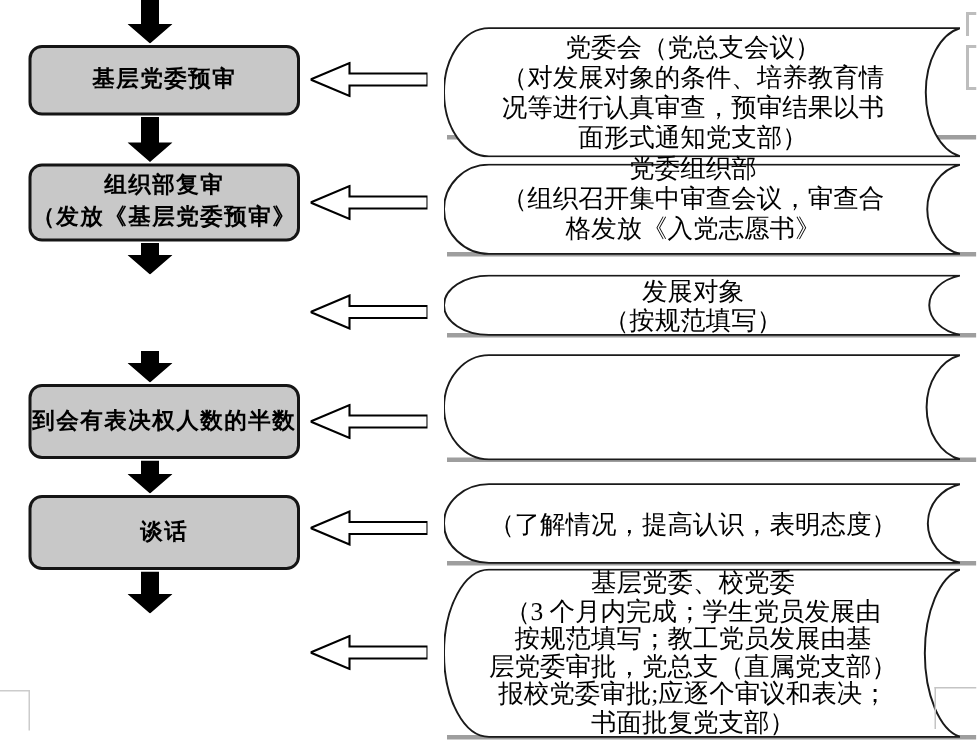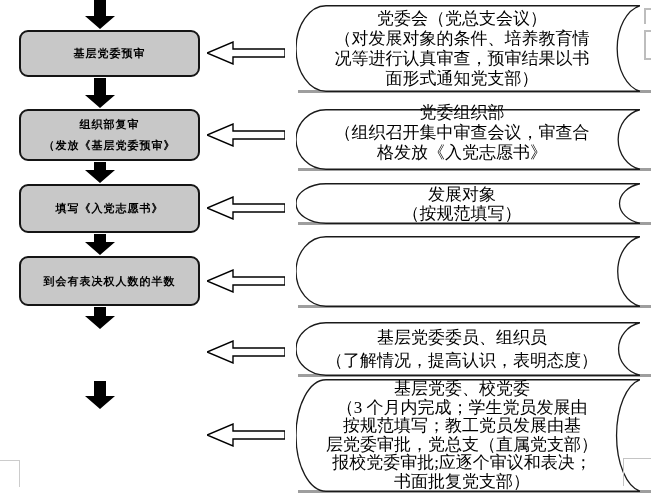--- a/index.html
+++ b/index.html
@@ -4,21 +4,21 @@
 <style>
   html,body{margin:0;padding:0;background:#fff;}
   .canvas{
     position:relative;width:651px;height:504px;background:#ffffff;overflow:hidden;
     font-family:"Liberation Serif", serif;color:#000;
   }
   .fbox{
     position:absolute;left:19px;width:177px;
     background:#c8c8c8;border:2px solid #151515;border-radius:9px;
     display:flex;flex-direction:column;align-items:center;justify-content:center;
-    font-size:11px;font-weight:bold;letter-spacing:1px;line-height:21px;
+    font-size:15px;font-weight:bold;letter-spacing:1px;line-height:21px;
     text-align:center;white-space:nowrap;
   }
   .fbox span{display:block;}
   .varrow{position:absolute;left:85px;}
   .harrow{position:absolute;left:207px;}
   .callout{position:absolute;left:296px;width:344px;}
   .callout svg{position:absolute;left:0;top:0;}
   .ctext{
     position:absolute;left:12px;right:24px;top:0;bottom:0;
     display:flex;flex-direction:column;align-items:center;justify-content:center;
@@ -52,25 +52,25 @@
       <polygon points="9,0 21,0 21,15 30,15 15,28 0,15 9,15" fill="#000"></polygon>
     </svg>
 
   <div class="fbox" style="top:30px;height:43px">
       <span>基层党委预审</span>
     </div>
   <div class="fbox" style="top:109px;height:48px">
       <span>组织部复审</span>
       <span>（发放《基层党委预审》</span>
     </div>
-  <div class="fbox" style="top:184px;height:45px">
-      <span>填写《入党志愿书》</span>
-    </div>
   <div class="fbox" style="top:256px;height:46px">
       <span>到会有表决权人数的半数</span>
+    </div>
+  <div class="fbox" style="top:330px;height:46px">
+      <span>谈话</span>
     </div>
 
   <svg class="harrow" style="top:41px" width="78" height="24" viewBox="0 0 78 24">
       <polygon points="0,12 26,1 26,8 78,8 78,16 26,16 26,23" fill="#fff" stroke="#000" stroke-width="1.4"></polygon>
     </svg>
   <svg class="harrow" style="top:123px" width="78" height="24" viewBox="0 0 78 24">
       <polygon points="0,12 26,1 26,8 78,8 78,16 26,16 26,23" fill="#fff" stroke="#000" stroke-width="1.4"></polygon>
     </svg>
   <svg class="harrow" style="top:196px" width="78" height="24" viewBox="0 0 78 24">
       <polygon points="0,12 26,1 26,8 78,8 78,16 26,16 26,23" fill="#fff" stroke="#000" stroke-width="1.4"></polygon>
@@ -85,21 +85,21 @@
       <polygon points="0,12 26,1 26,8 78,8 78,16 26,16 26,23" fill="#fff" stroke="#000" stroke-width="1.4"></polygon>
     </svg>
 
   <div class="gline" style="top:90px"></div>
   <div class="gline" style="top:168px"></div>
   <div class="gline" style="top:222px"></div>
   <div class="gline" style="top:305px"></div>
   <div class="gline" style="top:374px"></div>
   <div class="gline" style="top:490px"></div>
 
-  <div class="callout" style="top:5px;height:87px">
+  <div class="callout" style="top:18px;height:87px">
     <svg width="344" height="87" viewBox="0 0 344 87">
       <path d="M 344 0.75 A 28 43.5 0 0 0 344 86.25 L 30 86.25 A 30 42.75 0 0 1 30 0.75 Z" fill="#fff" stroke="#1a1a1a" stroke-width="1.3"></path>
     </svg>
     <div class="ctext" style="line-height:20px">
       <span>党委会（党总支会议）</span>
       <span>（对发展对象的条件、培养教育情</span>
       <span>况等进行认真审查，预审结果以书</span>
       <span>面形式通知党支部）</span>
     </div>
   </div>
@@ -129,21 +129,20 @@
     <svg width="344" height="71" viewBox="0 0 344 71">
       <path d="M 344 0.75 A 28 35.5 0 0 0 344 70.25 L 30 70.25 A 30 34.75 0 0 1 30 0.75 Z" fill="#fff" stroke="#1a1a1a" stroke-width="1.3"></path>
     </svg>
   </div>
 
   <div class="callout" style="top:322px;height:54px">
     <svg width="344" height="54" viewBox="0 0 344 54">
       <path d="M 344 0.75 A 28 27 0 0 0 344 53.25 L 30 53.25 A 30 26.25 0 0 1 30 0.75 Z" fill="#fff" stroke="#1a1a1a" stroke-width="1.3"></path>
     </svg>
     <div class="ctext" style="line-height:23px">
-      <span>基层党委委员、组织员</span>
       <span>（了解情况，提高认识，表明态度）</span>
     </div>
   </div>
 
   <div class="callout" style="top:379px;height:113px">
     <svg width="344" height="113" viewBox="0 0 344 113">
       <path d="M 344 0.75 A 28 56.5 0 0 0 344 112.25 L 30 112.25 A 30 55.75 0 0 1 30 0.75 Z" fill="#fff" stroke="#1a1a1a" stroke-width="1.3"></path>
     </svg>
     <div class="ctext" style="line-height:18.5px">
       <span>基层党委、校党委</span>

